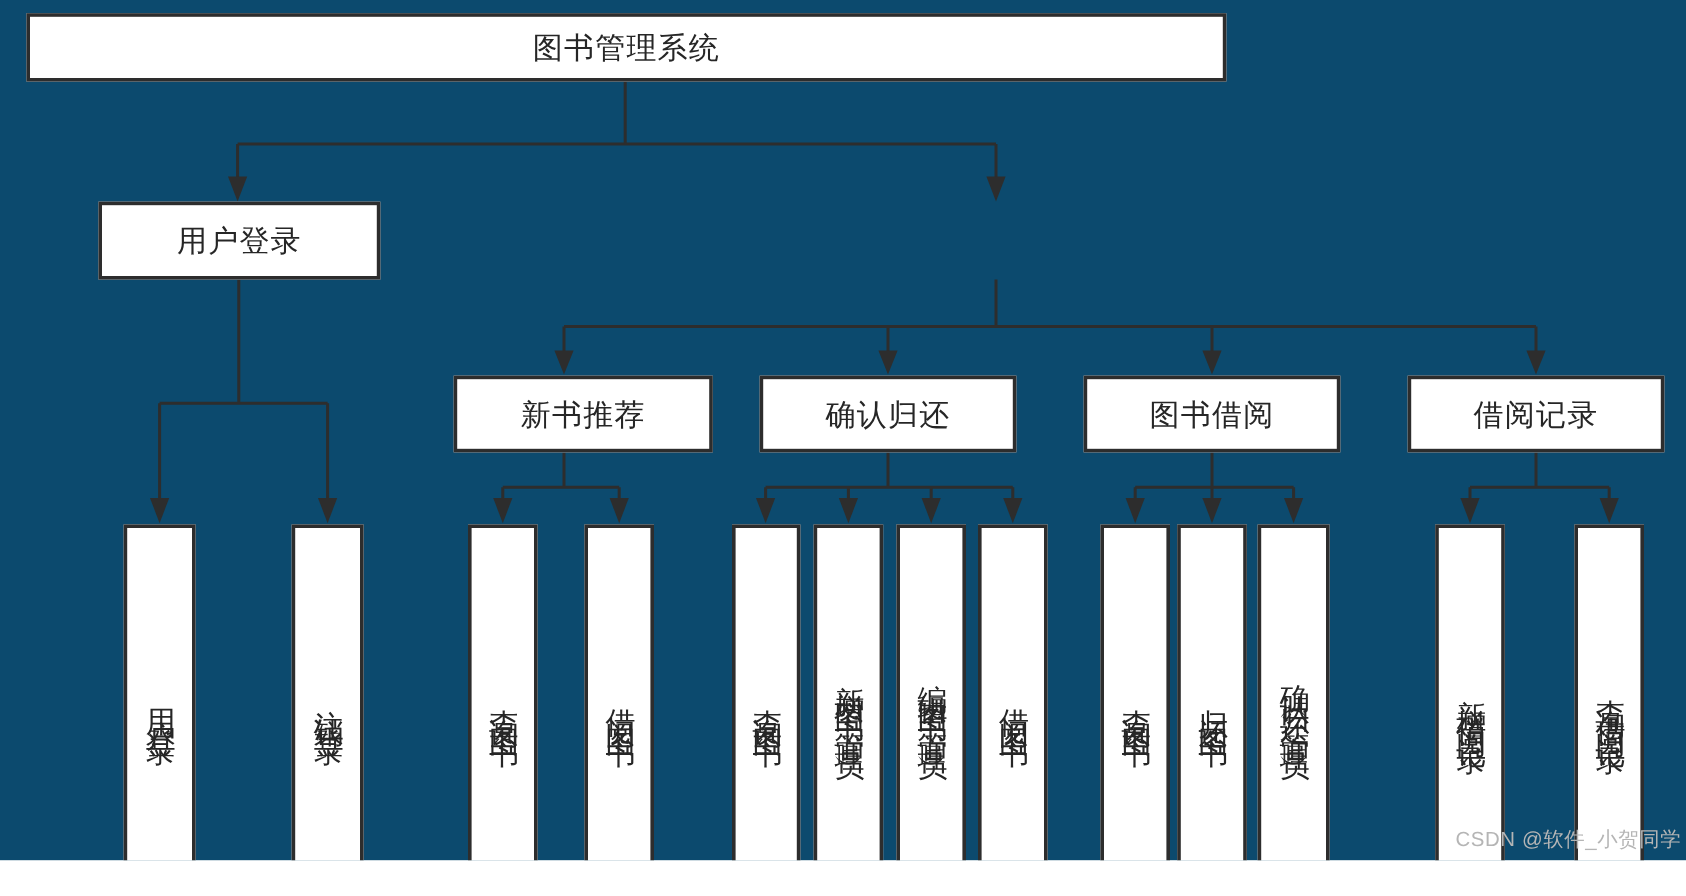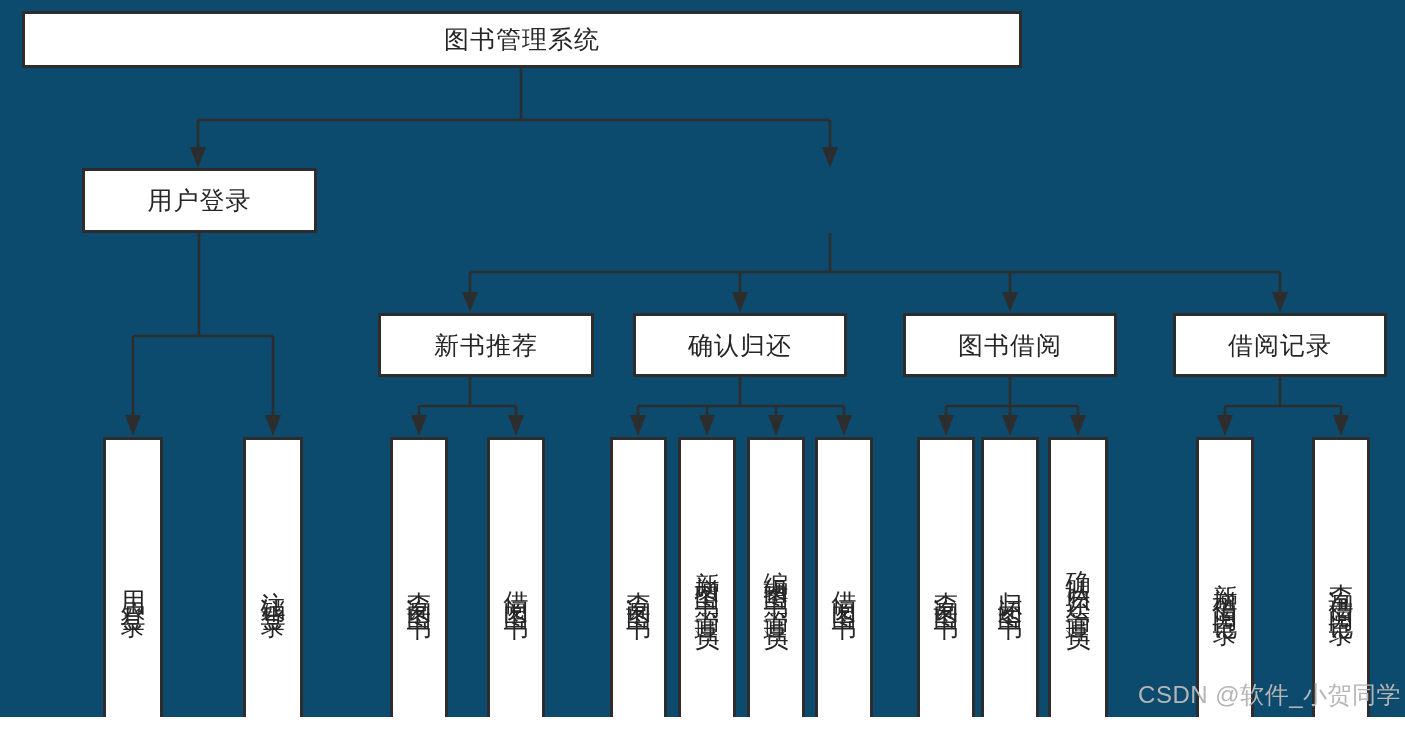--- a/index.html
+++ b/index.html
@@ -54,21 +54,21 @@
     line-height: 1;
     letter-spacing: 8px;
     white-space: nowrap;
   }
   #watermark {
     position: absolute;
     right: 4px;
     bottom: 6px;
     z-index: 5;
     color: #b5b5b5;
-    font-size: 24px;
+    font-size: 17px;
     letter-spacing: 0.5px;
     white-space: nowrap;
   }
 </style>
 </head>
 <body>
 
 <div id="stage">
 
   <svg id="connectors" viewBox="0 0 1405 747" xmlns="http://www.w3.org/2000/svg">

